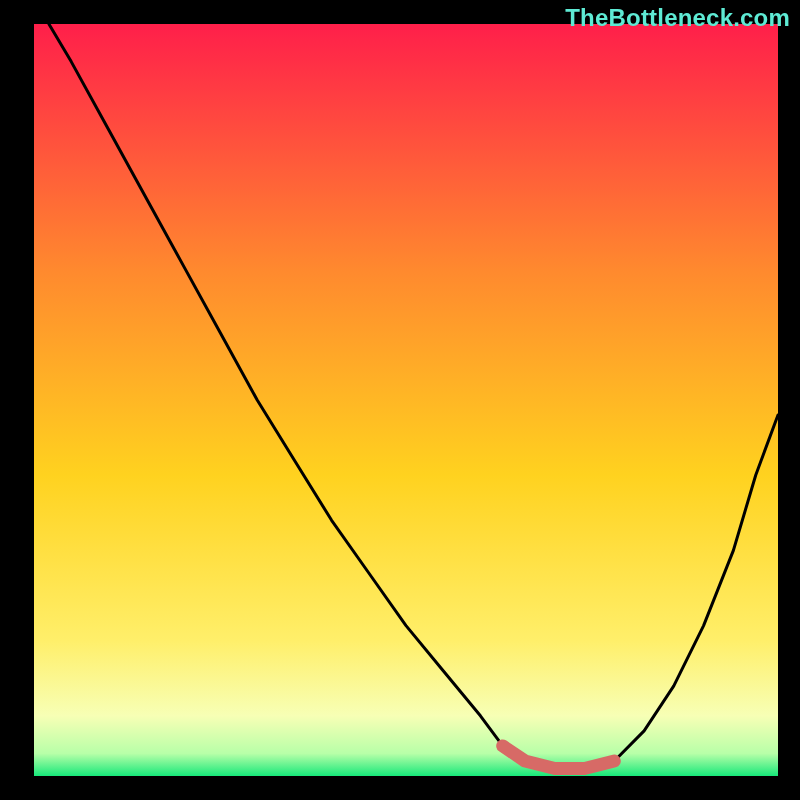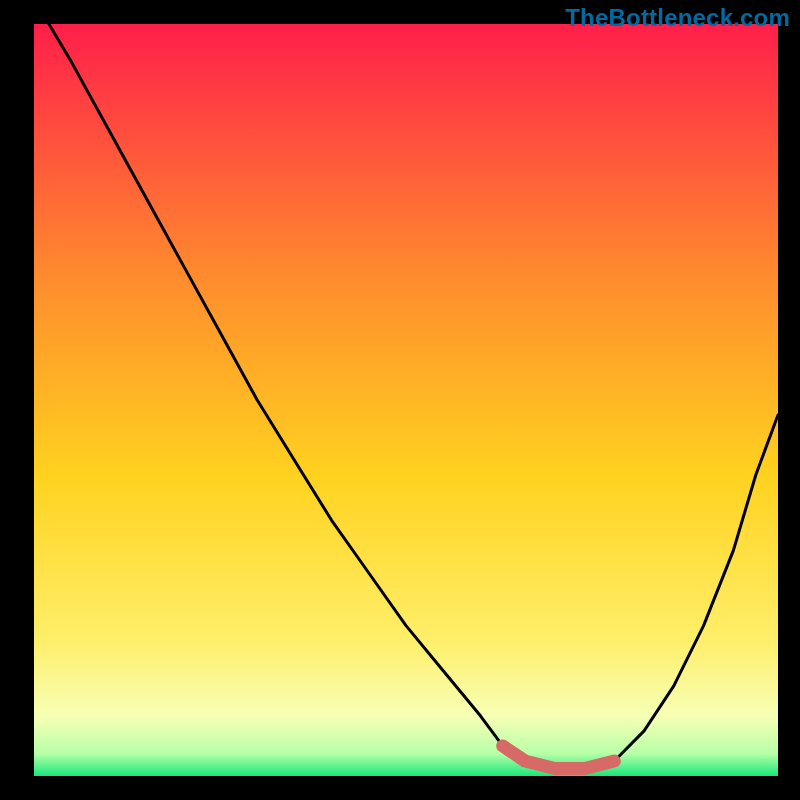--- a/index.html
+++ b/index.html
@@ -7,21 +7,21 @@
   .frame {
     position: relative;
     width: 800px;
     height: 800px;
     background: #000;
   }
   .watermark {
     position: absolute;
     top: 4px;
     right: 10px;
-    color: #0369a1;
+    color: #5eead4;
     font-family: Arial, Helvetica, sans-serif;
     font-size: 24px;
     font-weight: bold;
     letter-spacing: 0.2px;
     z-index: 10;
     text-align: right;
   }
   .plot {
     position: absolute;
     left: 34px;

